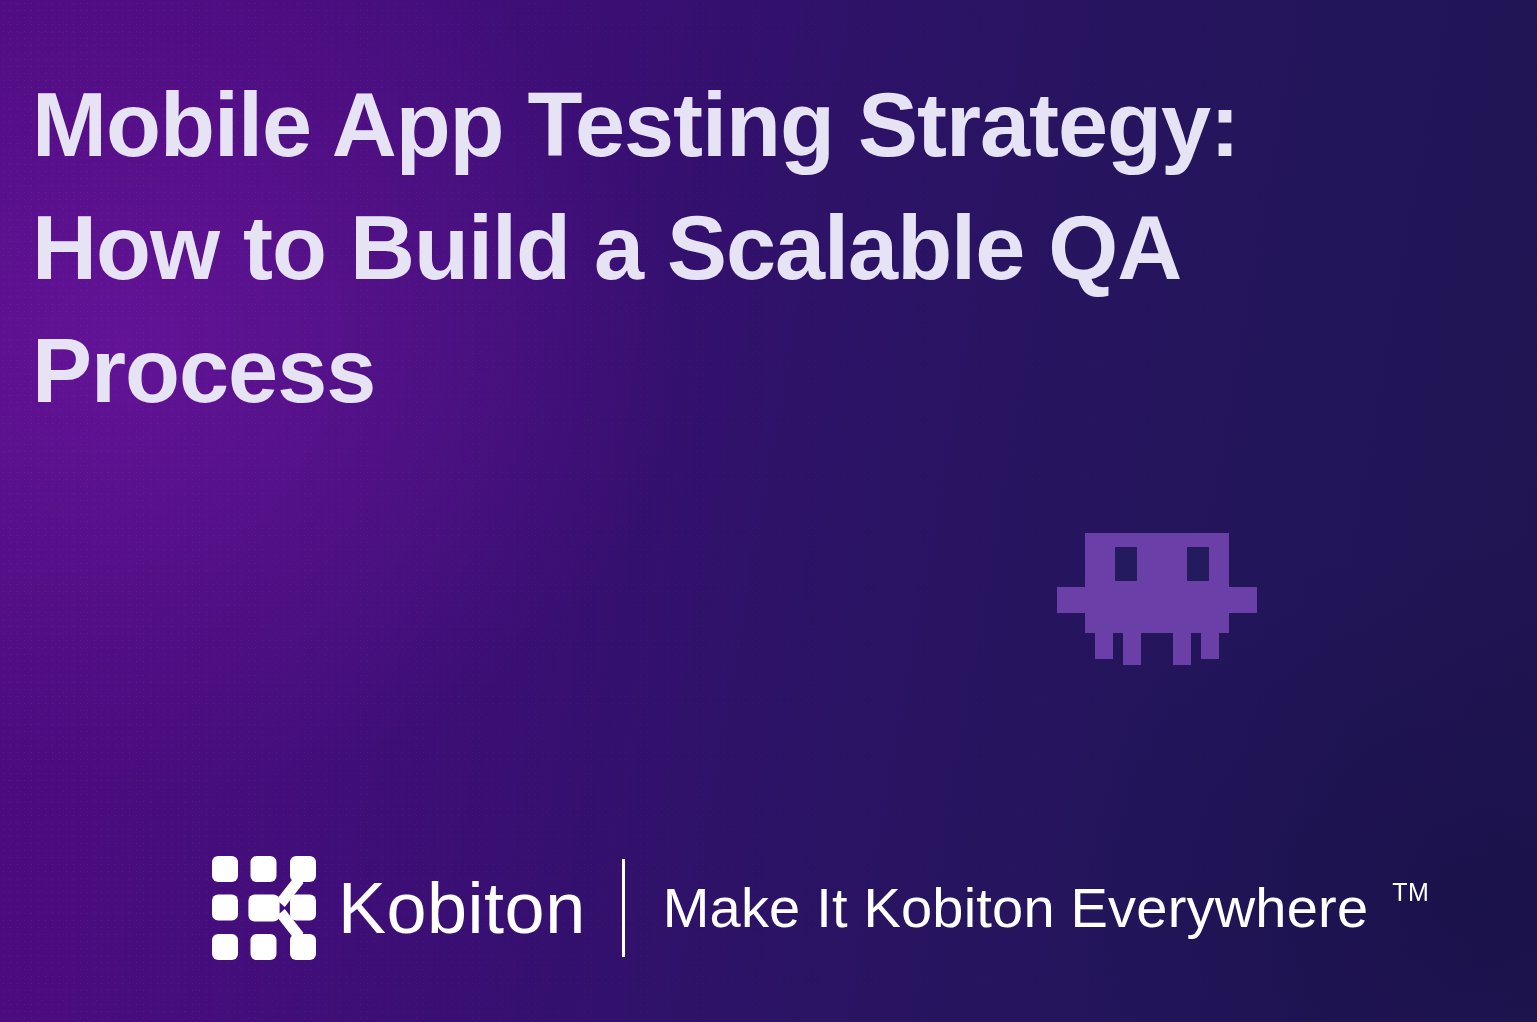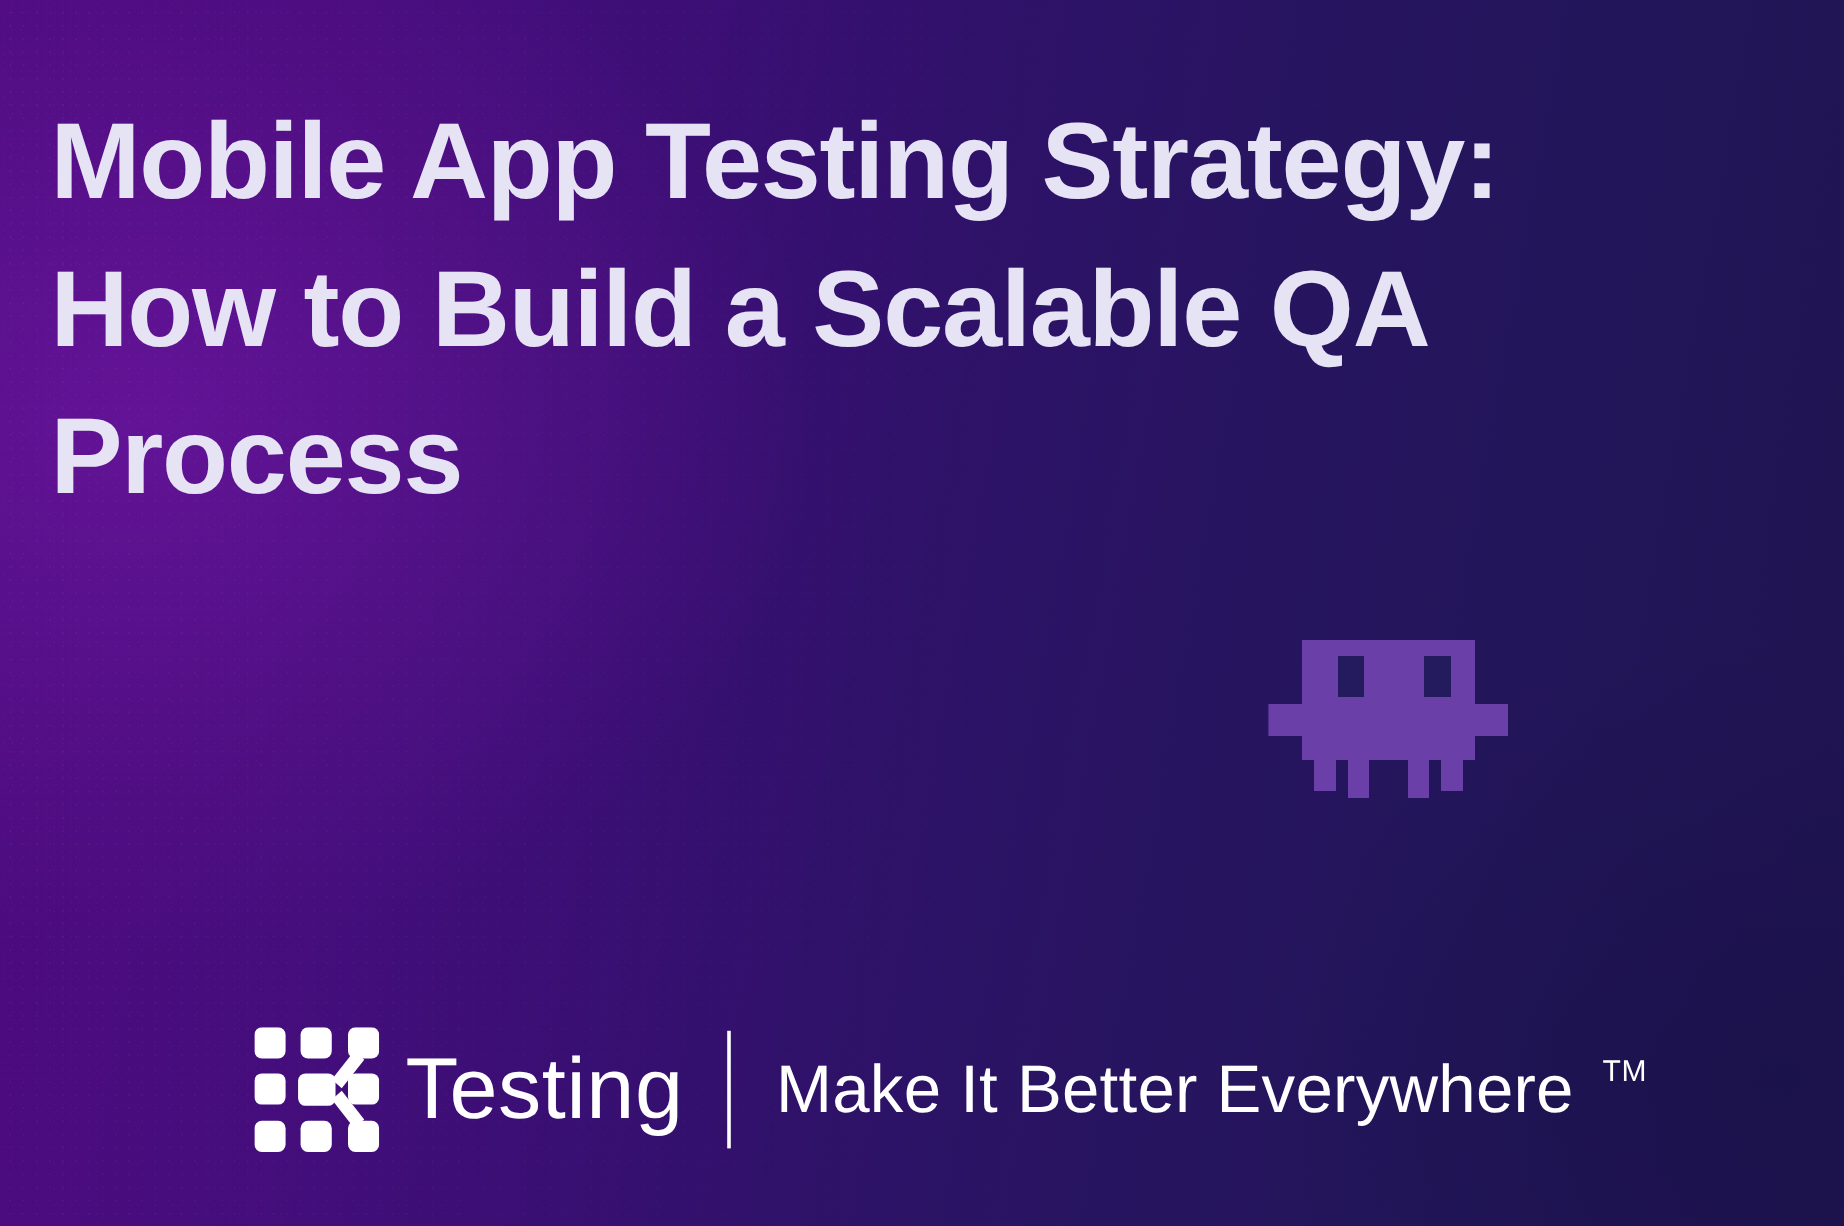--- a/index.html
+++ b/index.html
@@ -64,21 +64,21 @@
         rgba(0,0,0,0.95) 0%, rgba(0,0,0,0.55) 30%,
         rgba(0,0,0,0.18) 58%, rgba(0,0,0,0.06) 100%);
   }
 
   
   .headline {
     position: absolute;
     left: 30px;
     top: 62px;
     width: 1290px;
-    margin: 12px;
+    margin: 2px;
     color: #e6e3f4;
     font-family: "Liberation Sans", sans-serif;
     font-weight: 700;
     font-size: 90px;
     line-height: 123px;
     letter-spacing: -1.0px;
     white-space: pre-line;
   }
 
   
@@ -193,21 +193,21 @@
         <rect x="35" y="37" width="30" height="26" rx="6"></rect>
 
         <rect x="75" y="37" width="25" height="25" rx="6"></rect>
 
         <path d="M62 42 L80 19 L88 26 L70 49 Z"></path>
 
         <path d="M62 58 L80 81 L88 74 L70 51 Z"></path>
       </g>
     </svg>
 
-    <div class="wordmark">Testing</div>
+    <div class="wordmark">Kobiton</div>
 
     <div class="divider"></div>
 
-    <div class="tagline"><span>Make It Better Everywhere</span><span class="tm">TM</span></div>
+    <div class="tagline"><span>Make It Kobiton Everywhere</span><span class="tm">TM</span></div>
 
   </div>
 
 </div>
 
 </body></html>

